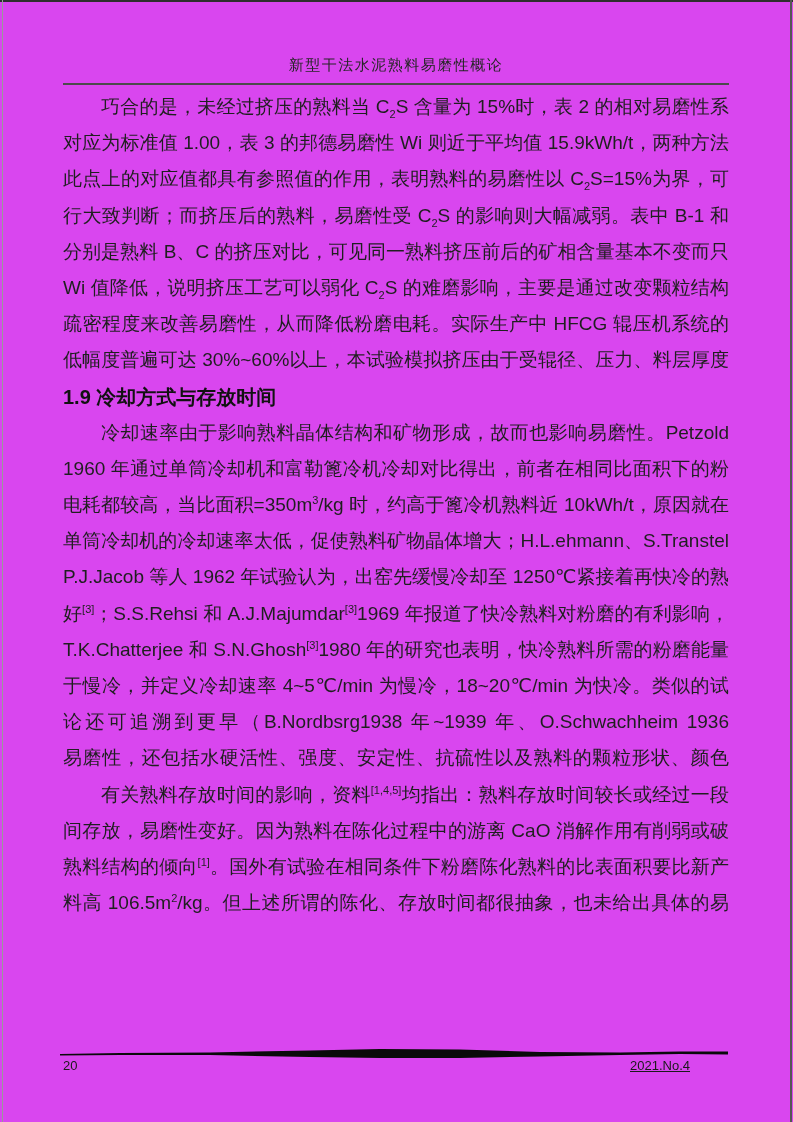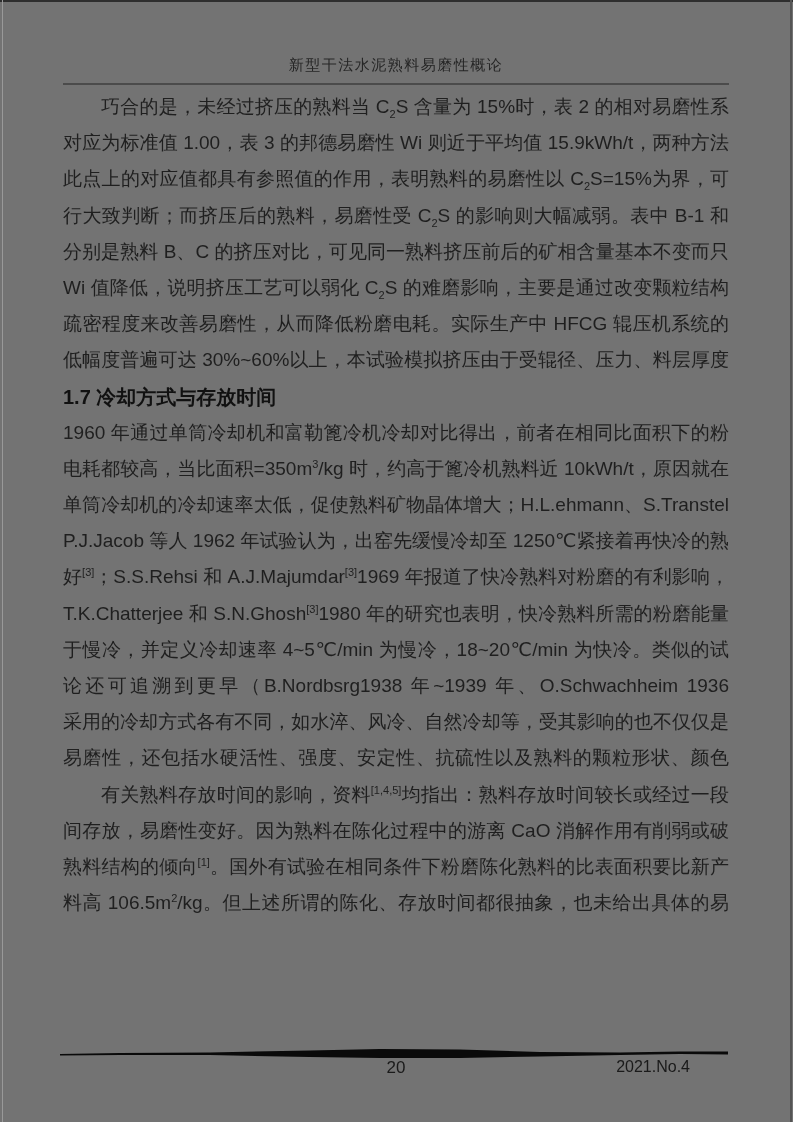--- a/index.html
+++ b/index.html
@@ -1,18 +1,18 @@
 <!DOCTYPE html>
 <html><head>
 <meta charset="utf-8">
 <style>
   html,body { margin:0; padding:0; background:#e8e8e8; }
   .page {
     position:relative; width:793px; height:1122px; margin:0 auto;
-    background:#737373; overflow:hidden;
+    background:#d946ef; overflow:hidden;
     font-family:"Liberation Sans","DejaVu Sans",sans-serif;
     color:#1f1f1f;
     -webkit-font-smoothing:antialiased;
   }
   .edge-top   { position:absolute; top:0; left:0; width:100%; height:2px; background:#2e2e2e; }
   .edge-left  { position:absolute; top:0; left:2px; width:1px; height:100%; background:#999; }
   .edge-right { position:absolute; top:0; right:1px; width:2px; height:100%; background:#555; }
 
   .header-title {
     position:absolute; top:56px; left:63px; width:666px;
@@ -34,26 +34,26 @@
     font-weight:bold; font-size:20px;
     text-align:left; text-align-last:left;
     color:#111;
   }
   sup { font-size:11px; line-height:0; vertical-align:super; }
   sub { font-size:11px; line-height:0; vertical-align:sub; }
   .it { }
 
   .footer-rule-svg { position:absolute; left:60px; top:1045px; width:670px; height:20px; }
   .footer-page {
-    position:absolute; left:63px; top:1058px; width:666px; text-align:center;
-    font-size:17px; color:#1a1a1a;
+    position:absolute; left:63px; top:1058px; width:666px; 
+    font-size:13px; color:#1a1a1a;
   }
   .footer-issue {
     position:absolute; top:1058px; right:103px;
-    font-size:16px; color:#1a1a1a;
+    font-size:13px; color:#1a1a1a;text-decoration:underline;
   }
 </style>
 </head>
 <body>
 
 <div class="page">
   <div class="edge-top"></div>
   <div class="edge-left"></div>
   <div class="edge-right"></div>
 
@@ -62,30 +62,30 @@
 
   <main class="body-text" id="body-container">
       <div class="line indent">巧合的是，未经过挤压的熟料当 C<sub>2</sub>S 含量为 15%时，表 2 的相对易磨性系数</div>
       <div class="line">对应为标准值 1.00，表 3 的邦德易磨性 <span class="it">Wi</span> 则近于平均值 15.9kWh/t，两种方法在</div>
       <div class="line">此点上的对应值都具有参照值的作用，表明熟料的易磨性以 C<sub>2</sub>S=15%为界，可进</div>
       <div class="line">行大致判断；而挤压后的熟料，易磨性受 C<sub>2</sub>S 的影响则大幅减弱。表中 B-1 和 C-1</div>
       <div class="line">分别是熟料 B、C 的挤压对比，可见同一熟料挤压前后的矿相含量基本不变而只是</div>
       <div class="line"><span class="it">Wi</span> 值降低，说明挤压工艺可以弱化 C<sub>2</sub>S 的难磨影响，主要是通过改变颗粒结构的</div>
       <div class="line">疏密程度来改善易磨性，从而降低粉磨电耗。实际生产中 HFCG 辊压机系统的降</div>
       <div class="line">低幅度普遍可达 30%~60%以上，本试验模拟挤压由于受辊径、压力、料层厚度和</div>
-      <div class="line heading">1.7 冷却方式与存放时间</div>
+      <div class="line heading">1.9 冷却方式与存放时间</div>
+      <div class="line indent">冷却速率由于影响熟料晶体结构和矿物形成，故而也影响易磨性。Petzold </div>
       <div class="line">1960 年通过单筒冷却机和富勒篦冷机冷却对比得出，前者在相同比面积下的粉磨</div>
       <div class="line">电耗都较高，当比面积=350m<sup>3</sup>/kg 时，约高于篦冷机熟料近 10kWh/t，原因就在于</div>
       <div class="line">单筒冷却机的冷却速率太低，促使熟料矿物晶体增大；H.L.ehmann、S.Transtel 和</div>
       <div class="line">P.J.Jacob 等人 1962 年试验认为，出窑先缓慢冷却至 1250℃紧接着再快冷的熟料最</div>
       <div class="line">好<sup>[3]</sup>；S.S.Rehsi 和 A.J.Majumdar<sup>[3]</sup>1969 年报道了快冷熟料对粉磨的有利影响，认为</div>
       <div class="line">T.K.Chatterjee 和 S.N.Ghosh<sup>[3]</sup>1980 年的研究也表明，快冷熟料所需的粉磨能量小</div>
       <div class="line">于慢冷，并定义冷却速率 4~5℃/min 为慢冷，18~20℃/min 为快冷。类似的试验结</div>
       <div class="line">论还可追溯到更早（B.Nordbsrg1938 年~1939 年、O.Schwachheim 1936 年），只是</div>
-      <div class="line">采用的冷却方式各有不同，如水淬、风冷、自然冷却等，受其影响的也不仅仅是</div>
       <div class="line">易磨性，还包括水硬活性、强度、安定性、抗硫性以及熟料的颗粒形状、颜色等。</div>
       <div class="line indent">有关熟料存放时间的影响，资料<sup>[1,4,5]</sup>均指出：熟料存放时间较长或经过一段时</div>
       <div class="line">间存放，易磨性变好。因为熟料在陈化过程中的游离 CaO 消解作用有削弱或破坏</div>
       <div class="line">熟料结构的倾向<sup>[1]</sup>。国外有试验在相同条件下粉磨陈化熟料的比表面积要比新产熟</div>
       <div class="line">料高 106.5m<sup>2</sup>/kg。但上述所谓的陈化、存放时间都很抽象，也未给出具体的易磨</div>
     </main>
 
   <svg class="footer-rule-svg" viewBox="0 0 670 20" preserveAspectRatio="none" aria-hidden="true">
     <polygon fill="#0a0a0a" points="
       0,9 60,8 150,7.5 250,5.5 320,4 400,4.5 480,7 560,7.5 620,6.5 668,6.5

